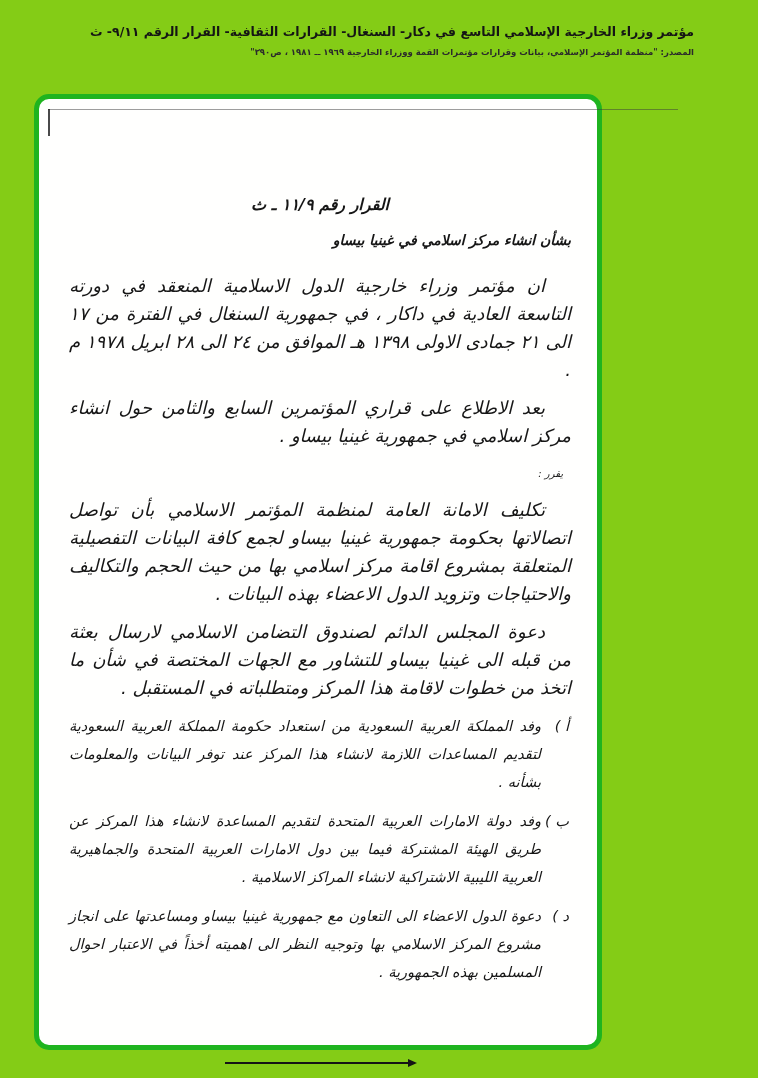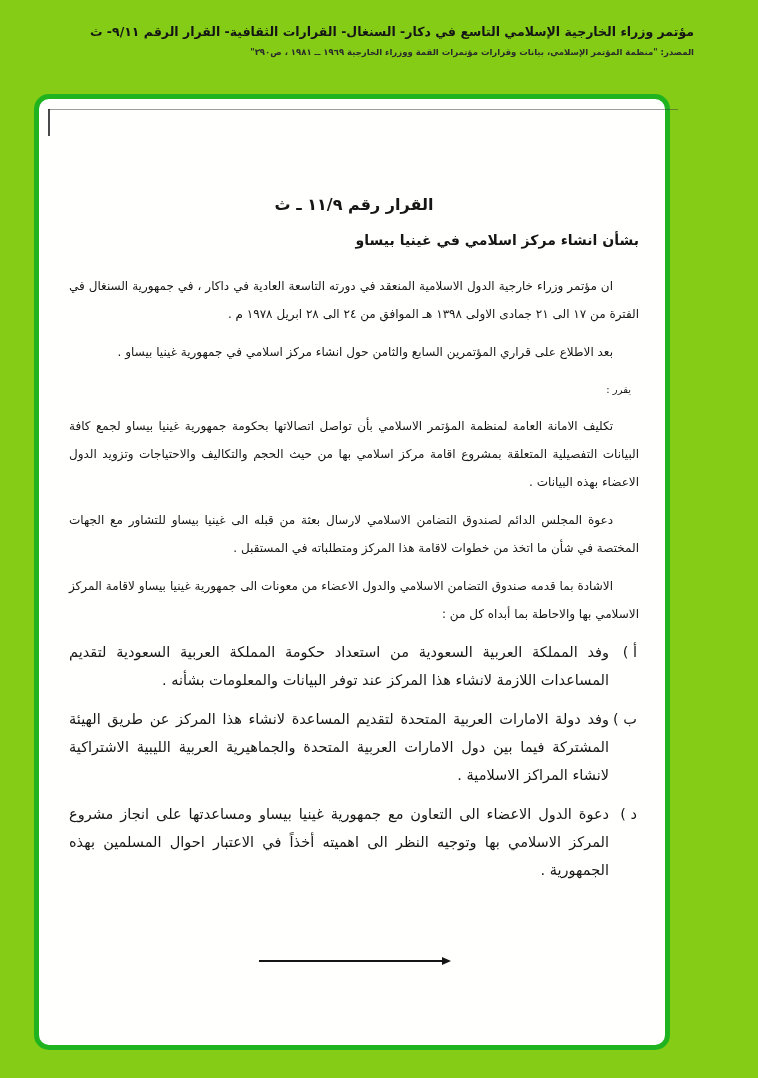--- a/index.html
+++ b/index.html
@@ -33,24 +33,25 @@
     font-size:8.5px;
     font-weight:700;
     margin-top:8px;
     color:#2b2b2b;
   }
 
   
   .green-frame {
     position:absolute;
     left:34px; top:94px;
-    width:636px; height:956px;
+    width:568px; height:956px;
     border:5px solid #1fb41f;
     border-radius:15px;
     background:#fffffe;
+    font-style:italic;
   }
   .scan-line-h {
     position:absolute;
     top:10px; left:9px;
     width:630px; height:1px;
     background:#3c3c3c;
     opacity:.5;
   }
   .scan-line-v {
     position:absolute;
@@ -73,21 +74,21 @@
     font-size:16px;
     margin-bottom:18px;
   }
   .subtitle {
     text-align:right;
     font-weight:700;
     font-size:14px;
     margin-bottom:24px;
   }
   .para {
-    font-size:12px;
+    font-size:18px;
     line-height:28px;
     text-align:justify;
     text-indent:26px;
     margin-bottom:10px;
   }
   .decree {
     font-size:10px;
     line-height:28px;
     text-align:right;
     padding-right:8px;
@@ -145,21 +146,20 @@
       <p class="para">ان مؤتمر وزراء خارجية الدول الاسلامية المنعقد في دورته التاسعة العادية في داكار ، في جمهورية السنغال في الفترة من ١٧ الى ٢١ جمادى الاولى ١٣٩٨ هـ الموافق من ٢٤ الى ٢٨ ابريل ١٩٧٨ م .</p>
 
       <p class="para">بعد الاطلاع على قراري المؤتمرين السابع والثامن حول انشاء مركز اسلامي في جمهورية غينيا بيساو .</p>
 
       <p class="decree">يقرر :</p>
 
       <p class="para">تكليف الامانة العامة لمنظمة المؤتمر الاسلامي بأن تواصل اتصالاتها بحكومة جمهورية غينيا بيساو لجمع كافة البيانات التفصيلية المتعلقة بمشروع اقامة مركز اسلامي بها من حيث الحجم والتكاليف والاحتياجات وتزويد الدول الاعضاء بهذه البيانات .</p>
 
       <p class="para">دعوة المجلس الدائم لصندوق التضامن الاسلامي لارسال بعثة من قبله الى غينيا بيساو للتشاور مع الجهات المختصة في شأن ما اتخذ من خطوات لاقامة هذا المركز ومتطلباته في المستقبل .</p>
 
-      <p class="para">الاشادة بما قدمه صندوق التضامن الاسلامي والدول الاعضاء من معونات الى جمهورية غينيا بيساو لاقامة المركز الاسلامي بها والاحاطة بما أبداه كل من :</p>
 
       <div class="item">
         <span class="marker">أ )</span>
         <span class="item-text">وفد المملكة العربية السعودية من استعداد حكومة المملكة العربية السعودية لتقديم المساعدات اللازمة لانشاء هذا المركز عند توفر البيانات والمعلومات بشأنه .</span>
       </div>
 
       <div class="item">
         <span class="marker">ب )</span>
         <span class="item-text">وفد دولة الامارات العربية المتحدة لتقديم المساعدة لانشاء هذا المركز عن طريق الهيئة المشتركة فيما بين دول الامارات العربية المتحدة والجماهيرية العربية الليبية الاشتراكية لانشاء المراكز الاسلامية .</span>
       </div>

